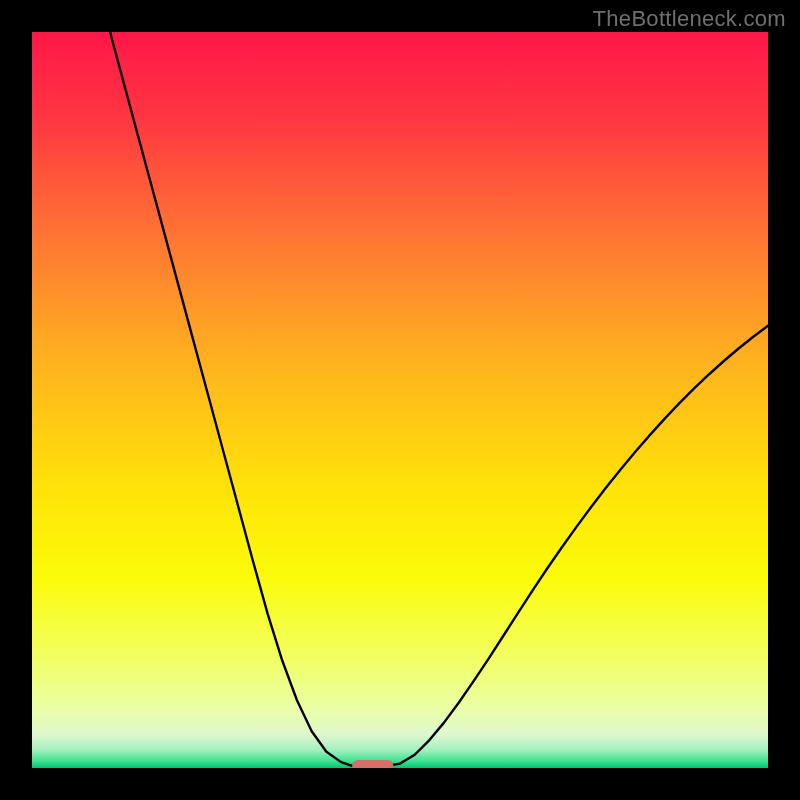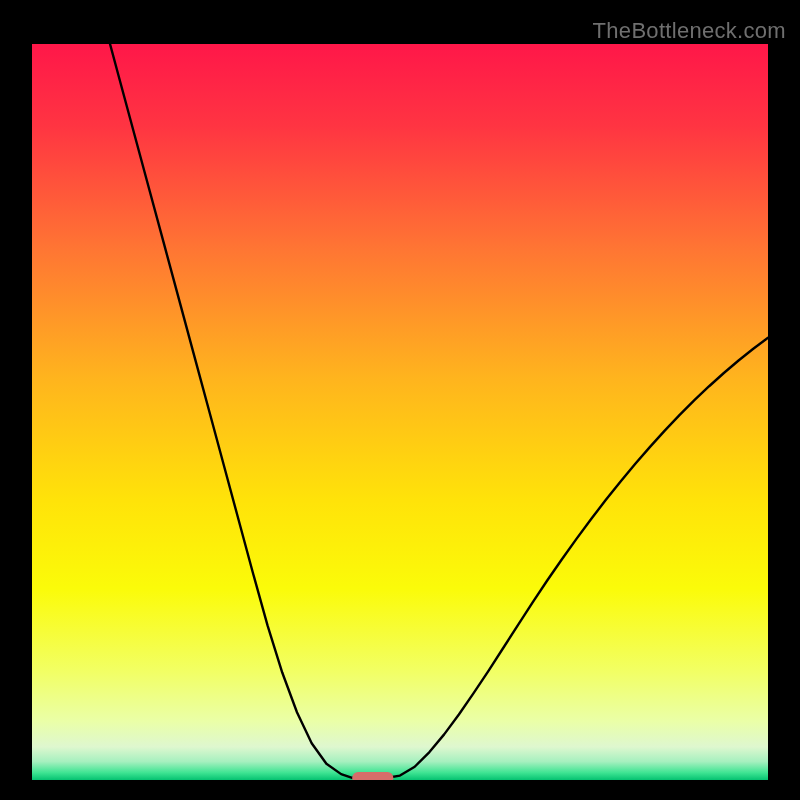--- a/index.html
+++ b/index.html
@@ -6,21 +6,21 @@
     margin: 0;
     padding: 0;
     width: 800px;
     height: 800px;
     background: #000;
     overflow: hidden;
   }
   .frame {
     position: absolute;
     left: 0;
-    top: 12px;
+    top: 0;
     width: 800px;
     height: 628px;
     background: #000;
   }
   .plot {
     position: absolute;
     left: 32px;
     top: 32px;
     width: 736px;
     height: 736px;

